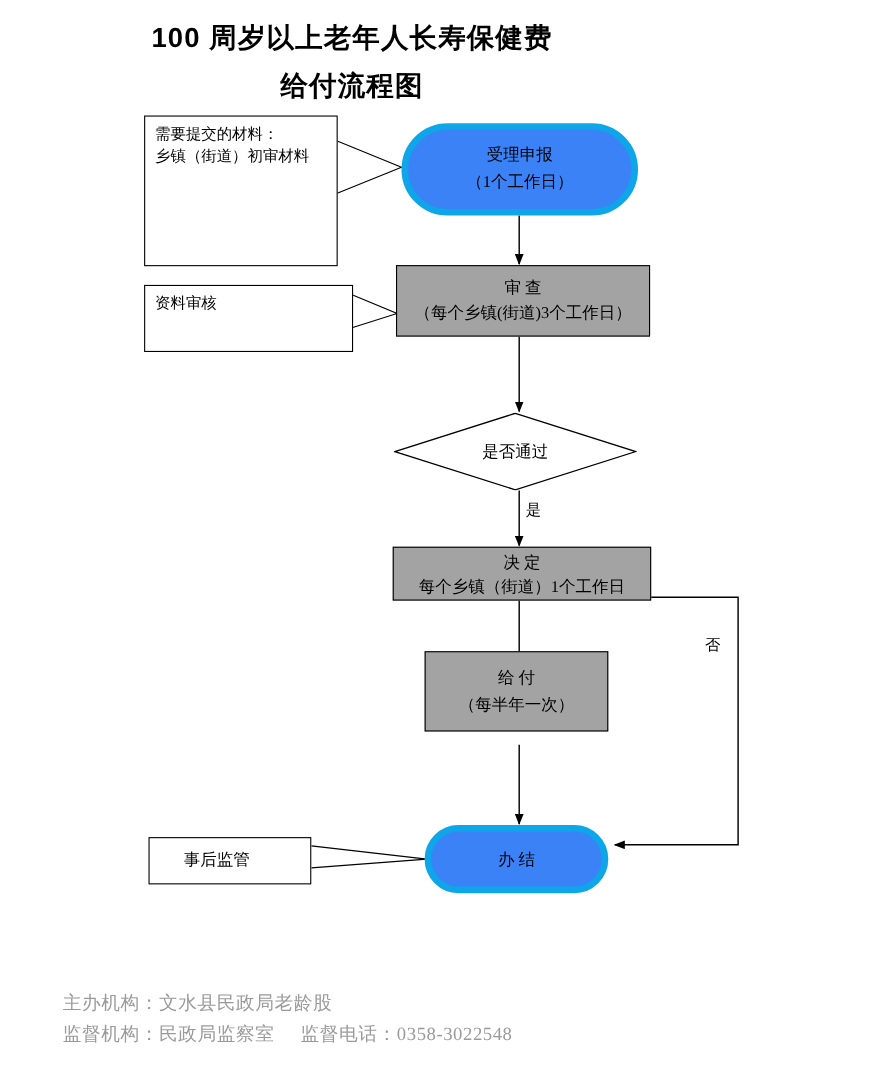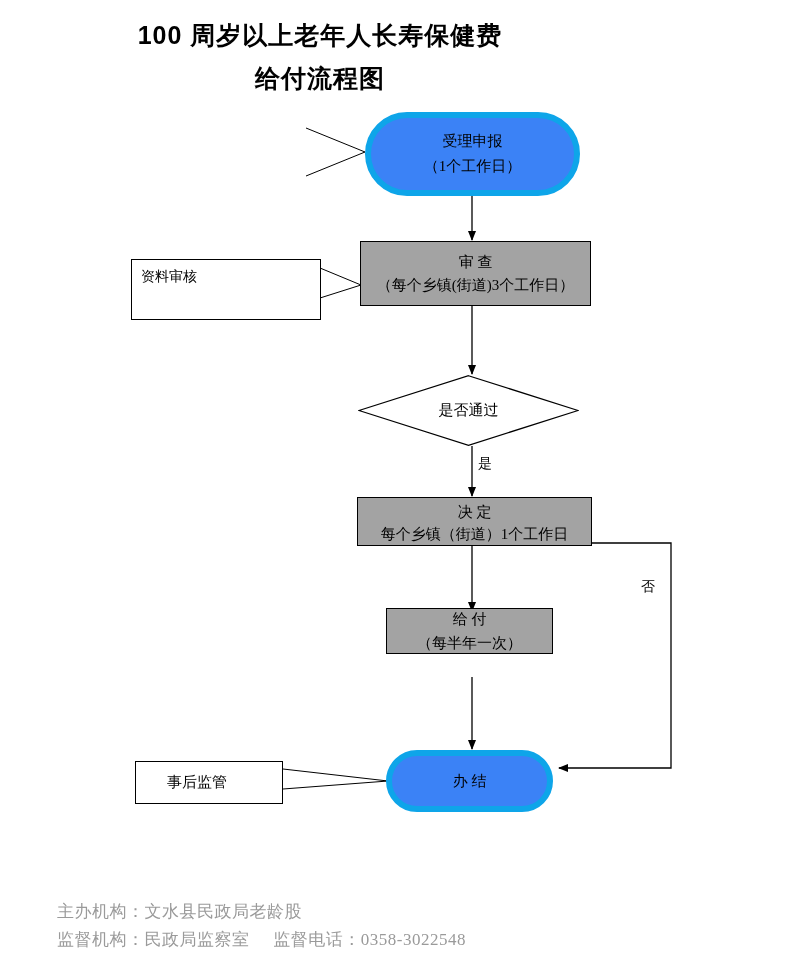--- a/index.html
+++ b/index.html
@@ -137,20 +137,24 @@
 
     <polyline points="592,543 671,543 671,768 559,768" stroke-width="1.3" marker-end="url(#arrowhead)"></polyline>
 
     <polyline points="306,128 365,152 306,176" stroke-width="1"></polyline>
 
     <polyline points="320,268 361,285 320,298" stroke-width="1"></polyline>
 
     <polyline points="283,769 388,781 283,789" stroke-width="1"></polyline>
   </svg>
 
+  <div class="callout" style="left:131px; top:105px; width:176px; height:137px;">
+    <span class="ctext" style="left:9px; top:7px; font-size:14px;">需要提交的材料：
+乡镇（街道）初审材料</span>
+  </div>
 
   <div class="node stadium" style="left:365px; top:112px; width:215px; height:84px; font-size:15px; line-height:25px;">
     <span class="line1">受理申报</span>
     <span class="line2">（1个工作日）</span>
   </div>
 
   <div class="callout" style="left:131px; top:259px; width:190px; height:61px;">
     <span class="ctext" style="left:9px; top:7px; font-size:14px;">资料审核</span>
   </div>
 
@@ -173,21 +177,21 @@
 
   <div class="edge-label" style="left:478px; top:455px;">是</div>
 
   <div class="edge-label" style="left:641px; top:578px;">否</div>
 
   <div class="node rect" style="left:357px; top:497px; width:235px; height:49px; font-size:15px; line-height:22px;justify-content:flex-end;">
     <span class="line1">决  定</span>
     <span class="line2">每个乡镇（街道）1个工作日</span>
   </div>
 
-  <div class="node rect" style="left:386px; top:608px; width:167px; height:46px; font-size:15px; line-height:24px;text-align:center;">
+  <div class="node rect" style="left:386px; top:592px; width:167px; height:73px; font-size:15px; line-height:24px;text-align:center;">
     <span class="line1">给  付</span>
     <span class="line2">（每半年一次）</span>
   </div>
 
   <div class="callout" style="left:135px; top:761px; width:148px; height:43px;padding-left:16px;">
     <span class="ctext" style="left:31px; top:10px; font-size:15px;">事后监管</span>
   </div>
 
   <div class="node stadium" style="left:386px; top:750px; width:167px; height:62px; font-size:15px;">
     <span class="line1">办  结</span>

